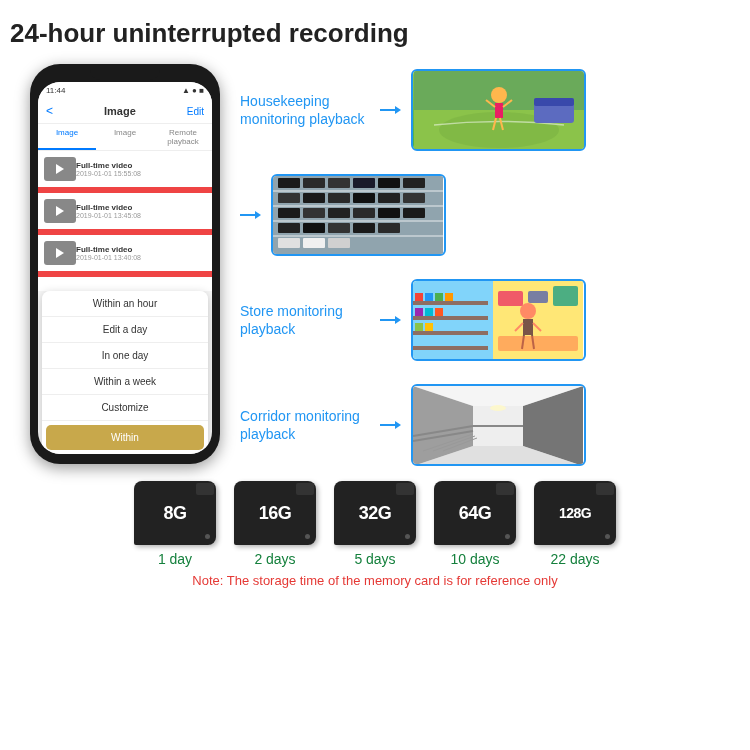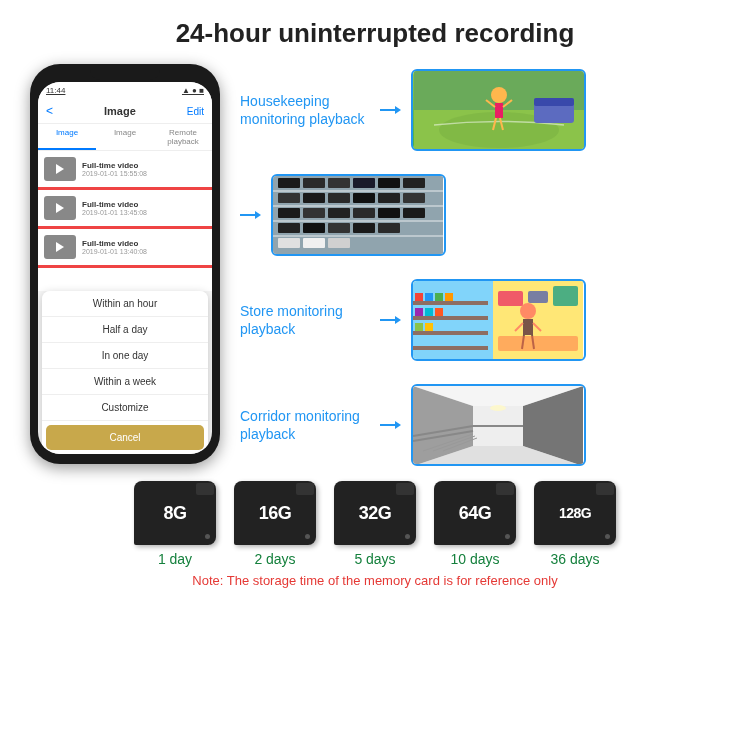--- a/index.html
+++ b/index.html
@@ -7,21 +7,20 @@
       width: 750px;
       height: 750px;
       background: #ffffff;
       font-family: Arial, sans-serif;
       overflow: hidden;
       position: relative;
     }
 
     
     .header {
-      text-align: center;
       padding: 18px 10px 10px;
     }
     .header h1 {
       font-size: 26px;
       font-weight: bold;
       color: #222;
     }
 
     
     .main-area {
@@ -71,21 +70,20 @@
       flex-direction: column;
     }
     .phone-status-bar {
       background: #fff;
       padding: 4px 8px;
       display: flex;
       justify-content: space-between;
       align-items: center;
       font-size: 8px;
       color: #333;
-      text-decoration: underline;
     }
     .phone-nav-bar {
       background: #fff;
       padding: 5px 8px;
       display: flex;
       justify-content: space-between;
       align-items: center;
       border-bottom: 1px solid #eee;
     }
     .phone-nav-bar .back-arrow {
@@ -118,22 +116,21 @@
       border-bottom: 2px solid #007aff;
     }
     .phone-video-list {
       background: #fff;
       flex: 1;
     }
     .phone-video-item {
       display: flex;
       align-items: center;
       padding: 6px 6px;
-      border-bottom: 3px solid #ef4444;
-      gap: 6px;
+      border-bottom: 6px solid #ef4444;
     }
     .video-thumb {
       width: 32px;
       height: 24px;
       background: #888;
       border-radius: 3px;
       display: flex;
       align-items: center;
       justify-content: center;
     }
@@ -364,25 +361,25 @@
             </div>
             <div class="video-info">
               <div class="video-title">Full-time video</div>
               <div class="video-date">2019-01-01 13:40:08</div>
             </div>
           </div>
         </div>
 
         <div class="phone-dropdown">
           <div class="dropdown-item">Within an hour</div>
-          <div class="dropdown-item">Half a day</div>
+          <div class="dropdown-item">Edit a day</div>
           <div class="dropdown-item">In one day</div>
           <div class="dropdown-item">Within a week</div>
           <div class="dropdown-item">Customize</div>
-          <div class="dropdown-cancel">Cancel</div>
+          <div class="dropdown-cancel">Within</div>
         </div>
       </div>
     </div>
   </div>
 
   <div class="monitoring-area">
 
     <div class="monitoring-item">
       <div class="monitoring-label">Housekeeping monitoring playback</div>
       <div class="connector">
@@ -578,18 +575,18 @@
         <div class="sd-card-dot"></div>
       </div>
       <div class="storage-days">10 days</div>
     </div>
 
     <div class="storage-card">
       <div class="sd-card">
         <span class="sd-card-label" style="font-size:14px;">128G</span>
         <div class="sd-card-dot"></div>
       </div>
-      <div class="storage-days">36 days</div>
+      <div class="storage-days">22 days</div>
     </div>
 
   </div>
   <div class="storage-note">Note: The storage time of the memory card is for reference only</div>
 </div>
 
 </body></html>

